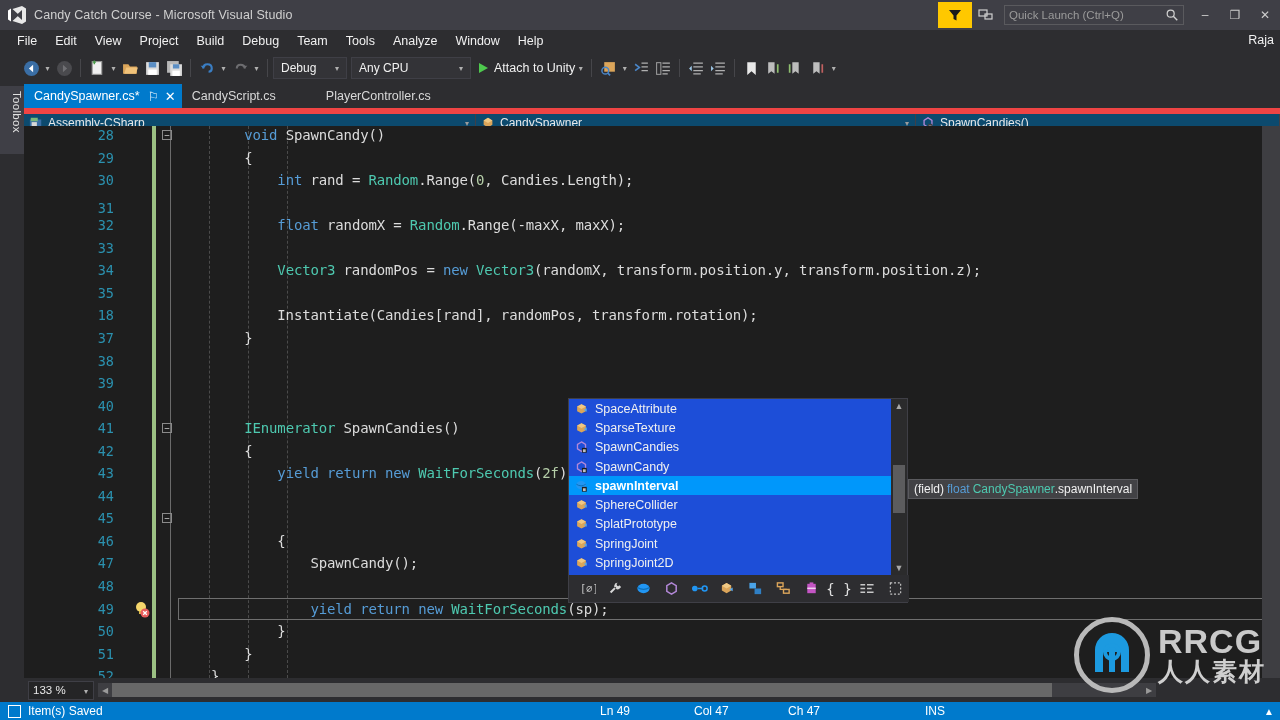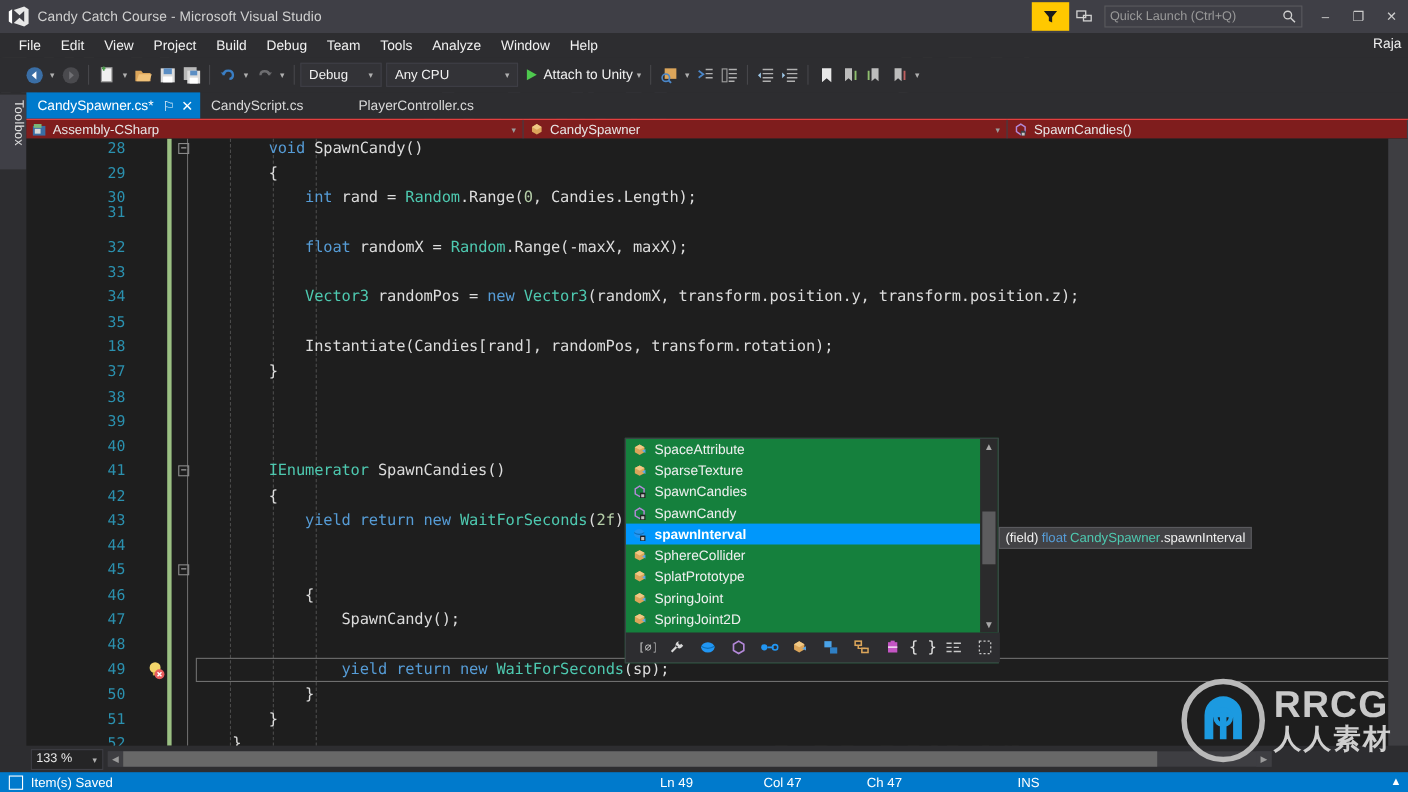--- a/index.html
+++ b/index.html
@@ -112,22 +112,22 @@
     height: 24px; display: flex; align-items: center;
     padding: 0 10px; font-size: 12.5px; color: #d8d8d8; position: relative;
   }
   .tab.active { background: #007acc; color: #ffffff; padding-right: 4px; }
   .tab .pin { margin-left: 8px; opacity: .95; }
   .tab .closex { margin-left: 6px; margin-right: 2px; font-size: 13px; line-height: 1; }
 
   
   .navbar {
     position: absolute; top: 108px; left: 24px; width: 1256px; height: 18px;
-    background: #7f1d1d; display: flex; align-items: center;
-    border-top: 1px solid #ef4444;
+    background: #0c4a6e; display: flex; align-items: flex-start;
+    border-top: 6px solid #ef4444;
   }
   .nav-cell {
     display: flex; align-items: center; height: 18px;
     border-right: 1px solid #3f3f46; position: relative;
     font-size: 12px; color: #e8e8e8; padding-left: 4px;
   }
   .nav-proj { width: 452px; }
   .nav-type { width: 440px; }
   .nav-member { flex: 1; }
   .nav-cell .nv-caret { position: absolute; right: 6px; color: #9b9b9b; font-size: 8px; top: 5px; }
@@ -176,21 +176,21 @@
 
   
   .k  { color: #569cd6; }   
   .t  { color: #4ec9b0; }   
   .s  { color: #b5cea8; }   
   .p  { color: #dcdcdc; }
 
   
   .intelli {
     position: absolute; left: 568px; top: 398px; width: 340px; height: 205px;
-    background: #15803d; border: 1px solid #3f3f46;
+    background: #1d4ed8; border: 1px solid #3f3f46;
     font-family: "Liberation Sans", sans-serif;
   }
   .il-list { position: absolute; left:0; top:0; width: 322px; height: 176px; overflow: hidden; }
   .il-item {
     height: 19.3px; display: flex; align-items: center; padding-left: 4px;
     font-size: 12.5px; color: #f0f0f0;
   }
   .il-item.sel { background: #0097fb; color: #ffffff; }
   .il-ico { width: 17px; height: 16px; margin-right: 5px; flex: none; display:flex; align-items:center; justify-content:center; }
   .il-scroll {
@@ -531,21 +531,21 @@
     <div class="indentguide" style="left:185px"></div>
     <div class="indentguide" style="left:224px"></div>
     <div class="indentguide" style="left:263px"></div>
     <div class="guide-solid" style="left:146px; height:300px;"></div>
     <div class="guide-solid" style="left:146px; top:300px; height:252px;"></div>
 
     <div class="code-rows" id="code-rows">
         <div class="row" style="position: absolute; left: 0px; top: -2px; width: 1256px;"><div class="lineno">28</div><div class="fold">−</div><div class="codetext"><span class="p">        </span><span class="k">void</span><span class="p"> SpawnCandy()</span></div></div>
         <div class="row" style="position: absolute; left: 0px; top: 20.55px; width: 1256px;"><div class="lineno">29</div><div class="codetext"><span class="p">        {</span></div></div>
         <div class="row" style="position: absolute; left: 0px; top: 43.1px; width: 1256px;"><div class="lineno">30</div><div class="codetext"><span class="p">            </span><span class="k">int</span><span class="p"> rand = </span><span class="t">Random</span><span class="p">.Range(</span><span class="s">0</span><span class="p">, Candies.Length);</span></div></div>
-        <div class="row" style="position: absolute; left: 0px; top: 56px; width: 1256px;"><div class="lineno">31</div><div class="codetext"></div></div>
+        <div class="row" style="position: absolute; left: 0px; top: 71px; width: 1256px;"><div class="lineno">31</div><div class="codetext"></div></div>
         <div class="row" style="position: absolute; left: 0px; top: 88.2px; width: 1256px;"><div class="lineno">32</div><div class="codetext"><span class="p">            </span><span class="k">float</span><span class="p"> randomX = </span><span class="t">Random</span><span class="p">.Range(-maxX, maxX);</span></div></div>
         <div class="row" style="position: absolute; left: 0px; top: 110.75px; width: 1256px;"><div class="lineno">33</div><div class="codetext"></div></div>
         <div class="row" style="position: absolute; left: 0px; top: 133.3px; width: 1256px;"><div class="lineno">34</div><div class="codetext"><span class="p">            </span><span class="t">Vector3</span><span class="p"> randomPos = </span><span class="k">new</span><span class="p"> </span><span class="t">Vector3</span><span class="p">(randomX, transform.position.y, transform.position.z);</span></div></div>
         <div class="row" style="position: absolute; left: 0px; top: 155.85px; width: 1256px;"><div class="lineno">35</div><div class="codetext"></div></div>
         <div class="row" style="position: absolute; left: 0px; top: 178.4px; width: 1256px;"><div class="lineno">18</div><div class="codetext"><span class="p">            Instantiate(Candies[rand], randomPos, transform.rotation);</span></div></div>
         <div class="row" style="position: absolute; left: 0px; top: 200.95px; width: 1256px;"><div class="lineno">37</div><div class="codetext"><span class="p">        }</span></div></div>
         <div class="row" style="position: absolute; left: 0px; top: 223.5px; width: 1256px;"><div class="lineno">38</div><div class="codetext"></div></div>
         <div class="row" style="position: absolute; left: 0px; top: 246.05px; width: 1256px;"><div class="lineno">39</div><div class="codetext"></div></div>
         <div class="row" style="position: absolute; left: 0px; top: 268.6px; width: 1256px;"><div class="lineno">40</div><div class="codetext"></div></div>
         <div class="row" style="position: absolute; left: 0px; top: 291.15px; width: 1256px;"><div class="lineno">41</div><div class="fold">−</div><div class="codetext"><span class="p">        </span><span class="t">IEnumerator</span><span class="p"> SpawnCandies()</span></div></div>

